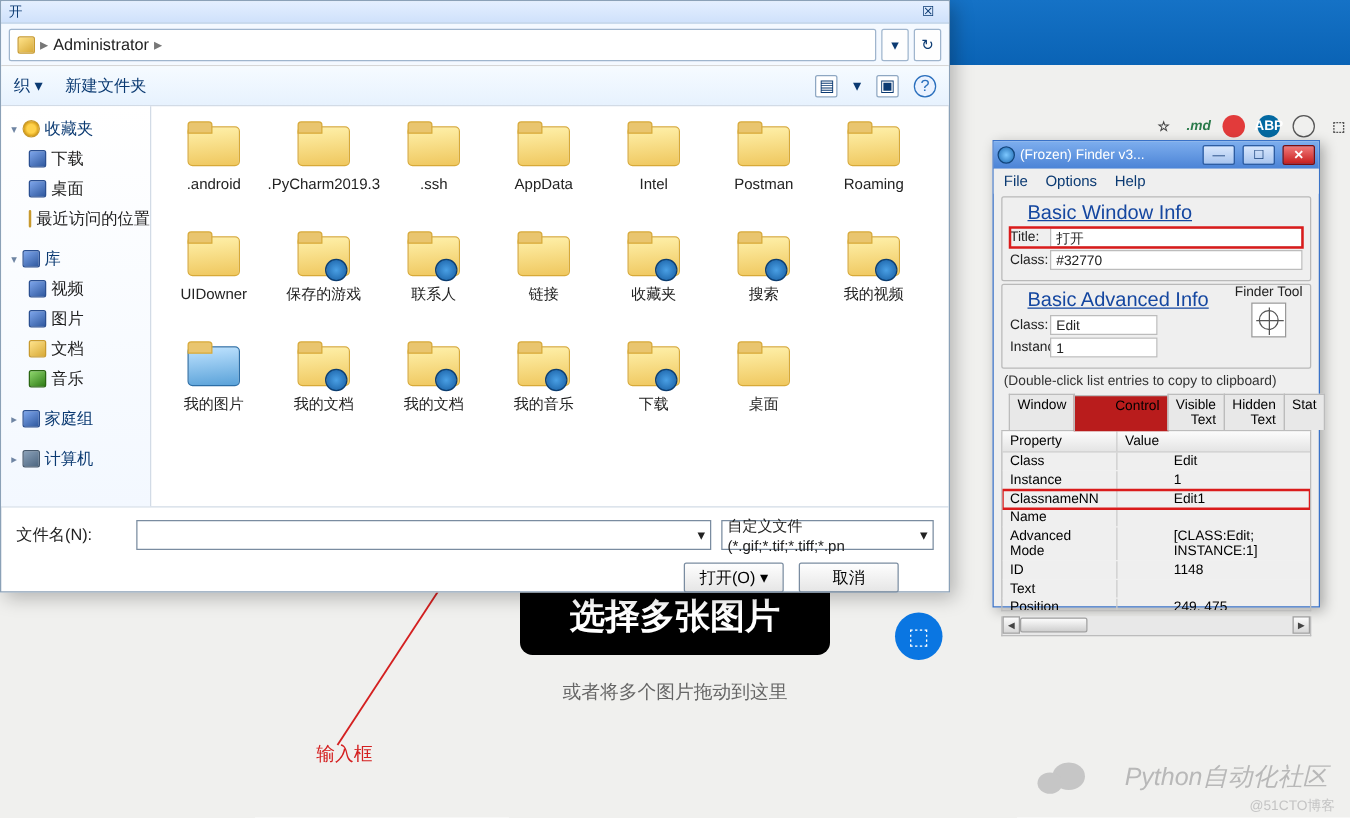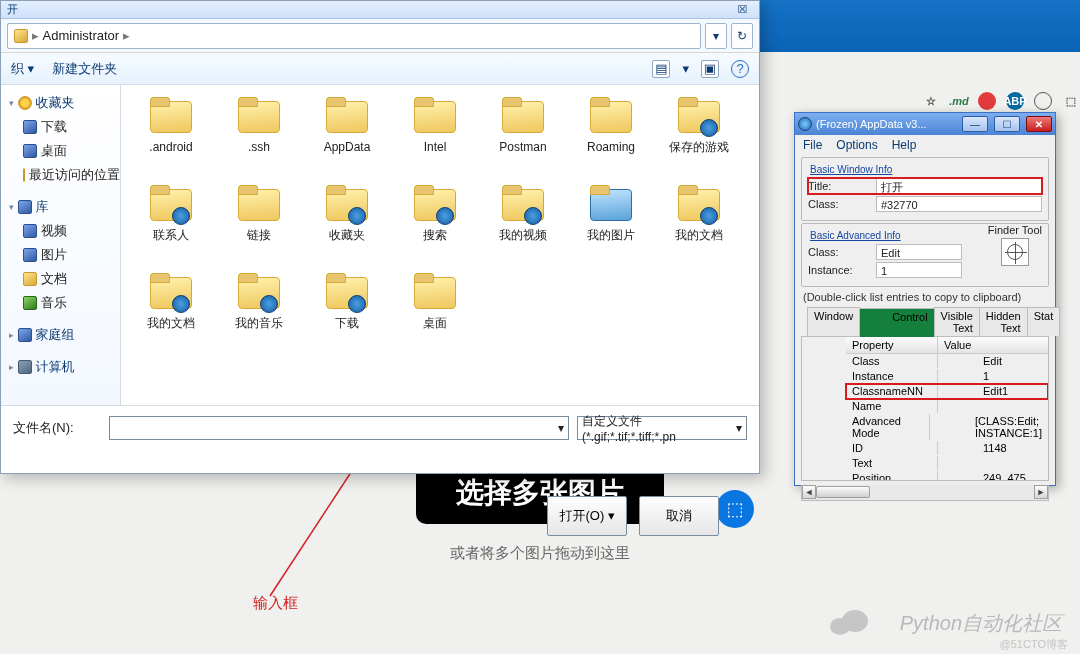--- a/index.html
+++ b/index.html
@@ -42,69 +42,69 @@
 .fitem .overlay { position:absolute; right:6px; bottom:0; width:18px; height:18px; border-radius:50%; background:radial-gradient(circle,#4aa0e5,#165b9f); border:1px solid #0c3d70; }
 .fitem.img .folder::before { background:linear-gradient(175deg,#bfe3ff,#5aa2d9); border-color:#2c6ea6; }
 .fitem .lbl { line-height:1.1; }
 
 .footer { border-top:1px solid #d2dbe6; padding:10px 12px 10px 12px; }
 .row { display:flex; align-items:center; gap:8px; margin-bottom:10px; }
 .namelabel { width:88px; text-align:left; color:#222; font-size:13px;}
 .nameinput { flex:1; height:24px; border:1px solid #7a8ca0; background:#fff; padding:0 4px;}
 .combo { width:170px; height:24px; border:1px solid #7a8ca0; background:#fff; display:flex; align-items:center; padding:0 4px; font-size:12px; color:#222; justify-content:space-between;}
 .btnrow { display:flex; justify-content:flex-end; gap:12px; padding-right:28px;}
-.winbtn { min-width:80px; height:40px; border:1px solid #7a8ca0; background:linear-gradient(#fefefe,#e6e6e6); border-radius:2px; font-size:13px;margin-top:46px;}
+.winbtn { min-width:80px; height:24px; border:1px solid #7a8ca0; background:linear-gradient(#fefefe,#e6e6e6); border-radius:2px; font-size:13px;}
 
 
 .browsertabs { position:absolute; right:0; top:92px; display:flex; gap:8px; align-items:center; color:#444; }
 .bicon { width:18px; height:18px; border-radius:50%; display:flex; align-items:center; justify-content:center; font-size:11px; font-weight:bold;}
 .bicons { display:flex; gap:10px; align-items:center;}
 
 .mainarea { position:absolute; left:0; top:474px; width:100%; text-align:center;}
 .bigbtn { display:inline-block; background:#000; color:#fff; font-size:28px; font-weight:bold; padding:12px 40px; border-radius:10px; margin-top:-12px;}
 .dropbox { position:absolute; right:326px; top:490px; width:38px; height:38px; border-radius:50%; background:#0a76e2; display:flex; align-items:center; justify-content:center; color:#fff; font-size:18px;}
 .hint { color:#666; font-size:15px; margin-top:20px;}
 .annot-line { position:absolute; left:260px; top:428px; width:140px; height:170px; pointer-events:none;}
 .annot-line svg { overflow:visible;}
 .annot-label { position:absolute; left:253px; top:594px; color:#d42020; font-size:15px;}
 
-.watermark { position:absolute; right:18px; bottom:16px; display:flex; align-items:center; gap:24px; color:#b8b8b8; }
+.watermark { position:absolute; right:18px; bottom:16px; display:flex; align-items:flex-start; gap:24px; color:#b8b8b8; }
 .watermark .logo { width:50px; height:30px; position:relative;}
 .bubble { position:absolute; border-radius:50%; background:#c6c6c6; }
 .b1 { width:26px; height:22px; left:16px; top:2px;}
 .b2 { width:20px; height:17px; left:4px; top:10px;}
 .watermark .txt { font-size:20px; font-style:italic;}
 .credit { position:absolute; right:12px; bottom:2px; color:#c4c4c4; font-size:11px;}
 
 
 .inspector { position:absolute; left:794px; top:112px; width:262px; height:374px; background:#efefef; border:1px solid #3a72c7; box-shadow:3px 3px 10px rgba(0,0,0,.3); z-index:20;}
 .ibar { height:22px; background:linear-gradient(#7daeee,#4b83d6); display:flex; align-items:center; padding:0 3px; gap:4px;}
 .ibar .au3 { width:14px; height:14px; border-radius:50%; background:radial-gradient(circle,#7dc8ff,#1c68b0); border:1px solid #10447a;}
 .ibar .title { flex:1; color:#fff; font-size:11px; white-space:nowrap; overflow:hidden;}
 .ibar .wbtn { width:26px; height:16px; border:1px solid #2e5da1; background:linear-gradient(#d9e7fc,#a7c4ee); border-radius:2px; display:flex; align-items:center; justify-content:center; font-size:10px; color:#163f7a; margin-left:2px;}
 .ibar .close { background:linear-gradient(#f07a7a,#c81e1e); color:#fff; border-color:#7a0e0e; font-weight:bold;}
 .imenu { height:20px; background:#efefef; display:flex; align-items:center; gap:14px; padding:0 8px; font-size:12px; color:#0b3a72;}
 .ibox { margin:2px 6px; border:1px solid #b9b9b9; border-radius:2px; padding:4px 6px 6px;}
-.ibox > legend, .ibox-title { font-size:10px; color:#1547a0; text-decoration:underline; padding:0 2px;}
+.ibox > legend, .ibox-title { font-size:16px; color:#1547a0; text-decoration:underline; padding:0 2px;margin-left:12px;}
 .kvrow { display:flex; align-items:center; font-size:11px; color:#222; margin:2px 0;}
-.kvrow .k { width:68px;}
+.kvrow .k { width:32px;}
 .kvrow .v { flex:1; border:1px solid #bcbcbc; background:#fff; padding:1px 4px; height:16px; line-height:14px;}
 .redbox { outline:2px solid #da1b1b; outline-offset:-1px;}
 .finder { float:right; text-align:center; margin:-4px 0 0 0;}
 .finder .label { font-size:11px; color:#222;}
 .finder .target { width:28px; height:28px; border:1px solid #999; background:#fff; margin:2px auto 0; display:flex; align-items:center; justify-content:center;}
 .crosshair { width:16px; height:16px; border:1px solid #555; border-radius:50%; position:relative;}
 .crosshair::before,.crosshair::after { content:""; position:absolute; background:#555;}
 .crosshair::before { left:7px; top:-3px; width:1px; height:22px;}
 .crosshair::after { top:7px; left:-3px; height:1px; width:22px;}
 .note { font-size:11px; color:#333; padding:2px 8px; clear:both;}
 .tabs { display:flex; padding:0 6px; gap:0; border-bottom:1px solid #bcbcbc; margin:2px 6px 0;}
 .tab { font-size:11px; padding:2px 6px; border:1px solid #bcbcbc; border-bottom:none; background:#e8e8e8; margin-right:-1px; position:relative;text-align:right;}
-.tab.active { background:#15803d; top:1px;padding-left:32px;}
-.proptable { border:1px solid #bcbcbc; border-top:none; margin:0 6px 4px; height:144px; overflow:hidden;padding-left:44px;}
+.tab.active { background:#b91c1c; top:1px;padding-left:32px;}
+.proptable { border:1px solid #bcbcbc; border-top:none; margin:0 6px 4px; height:144px; overflow:hidden;}
 .proptable .hdr { display:flex; background:linear-gradient(#fcfcfc,#e4e4e4); border-bottom:1px solid #ccc; font-size:11px;}
 .proptable .hdr div { padding:2px 6px;}
 .col1 { width:92px; border-right:1px solid #ccc;}
 .col2 { flex:1;}
 .proptable .r { display:flex; font-size:11px; border-bottom:1px solid #f0f0f0;gap:39px;}
 .proptable .r div { padding:1px 6px;}
 .hscroll { height:16px; background:#e8e8e8; margin:0 6px 4px; border:1px solid #bcbcbc; border-top:none; position:relative;}
 .hscroll .thumb { position:absolute; left:14px; top:1px; width:54px; height:12px; background:linear-gradient(#fcfcfc,#cfcfcf); border:1px solid #a0a0a0; border-radius:2px;}
 .hscroll .arr { position:absolute; top:0; width:14px; height:14px; background:linear-gradient(#fcfcfc,#d7d7d7); border:1px solid #a0a0a0; display:flex; align-items:center; justify-content:center; font-size:9px; color:#444;}
 .hscroll .arr.l { left:0;} .hscroll .arr.r { right:0;}
@@ -217,37 +217,45 @@
       </div>
     </div>
 
     <div class="files" id="files">
         <div class="fitem">
           <div class="folder"></div>
           <span class="lbl">.android</span>
         </div>
         <div class="fitem">
           <div class="folder"></div>
+          <span class="lbl">.PyCharm2019.3</span>
+        </div>
+        <div class="fitem">
+          <div class="folder"></div>
           <span class="lbl">.ssh</span>
         </div>
         <div class="fitem">
           <div class="folder"></div>
           <span class="lbl">AppData</span>
         </div>
         <div class="fitem">
           <div class="folder"></div>
           <span class="lbl">Intel</span>
         </div>
         <div class="fitem">
           <div class="folder"></div>
           <span class="lbl">Postman</span>
         </div>
         <div class="fitem">
           <div class="folder"></div>
           <span class="lbl">Roaming</span>
+        </div>
+        <div class="fitem">
+          <div class="folder"></div>
+          <span class="lbl">UIDowner</span>
         </div>
         <div class="fitem">
           <div class="folder">
             <div class="overlay"></div>
           </div>
           <span class="lbl">保存的游戏</span>
         </div>
         <div class="fitem">
           <div class="folder">
             <div class="overlay"></div>
@@ -350,21 +358,21 @@
       <span class="bubble b1"></span>
       <span class="bubble b2"></span>
     </div>
   <span class="txt">Python自动化社区</span>
 </div>
 <div class="credit">@51CTO博客</div>
 
 <div class="inspector">
   <div class="ibar">
     <span class="au3"></span>
-    <span class="title">(Frozen) AppData v3...</span>
+    <span class="title">(Frozen) Finder v3...</span>
     <span class="wbtn">—</span>
     <span class="wbtn">☐</span>
     <span class="wbtn close">✕</span>
   </div>
   <div class="imenu">
     <span>File</span>
     <span>Options</span>
     <span>Help</span>
   </div>
 

